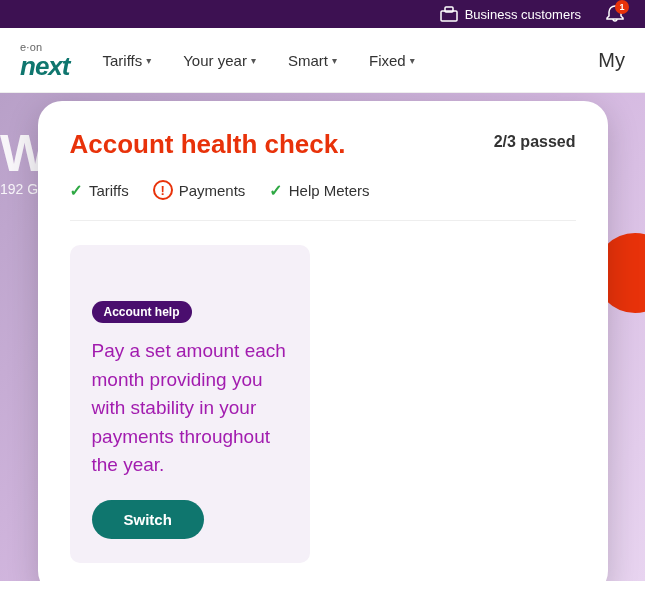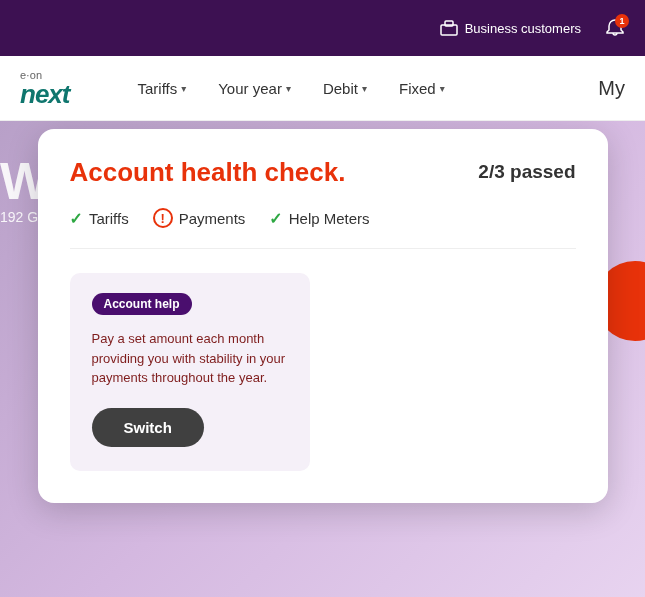--- a/index.html
+++ b/index.html
@@ -7,21 +7,21 @@
       font-family: -apple-system, BlinkMacSystemFont, 'Segoe UI', sans-serif;
       width: 645px;
       height: 597px;
       overflow: hidden;
       position: relative;
     }
 
     
     .top-bar {
       background-color: #3d1152;
-      height: 56px;
+      height: 28px;
       display: flex;
       align-items: center;
       justify-content: flex-end;
       padding: 0 20px;
       gap: 24px;
     }
     .top-bar-item {
       display: flex;
       align-items: center;
       gap: 6px;
@@ -64,21 +64,21 @@
     .nav-bar {
       background: white;
       height: 65px;
       display: flex;
       align-items: center;
       padding: 0 20px;
       border-bottom: 1px solid #eee;
       gap: 0;
     }
     .logo {
-      margin-right: 54px;
+      margin-right: 19px;
     }
     .logo-text {
       line-height: 1;
     }
     .logo-eon {
       font-size: 11px;
       color: #666;
       font-weight: 500;
     }
     .logo-next {
@@ -161,42 +161,42 @@
       top: 0; left: 0; right: 0; bottom: 0;
       display: flex;
       align-items: flex-start;
       justify-content: center;
       padding-top: 8px;
     }
 
     
     .modal {
       background: white;
-      border-radius: 16px;
+      border-radius: 24px;
       padding: 28px 32px 32px;
       width: 570px;
       box-shadow: 0 8px 32px rgba(0,0,0,0.18);
       position: relative;
     }
 
     .modal-header {
       display: flex;
       align-items: flex-start;
       justify-content: space-between;
       margin-bottom: 20px;
     }
 
     .modal-title {
       font-size: 26px;
       font-weight: 800;
       color: #e8320a;
     }
 
     .passed-badge {
-      font-size: 19px;
+      font-size: 16px;
       font-weight: 700;
       color: #333;
       white-space: nowrap;
       padding-top: 4px;
     }
 
     
     .check-row {
       display: flex;
       align-items: center;
@@ -240,36 +240,37 @@
     }
     .card-tag {
       background: #4a0e6e;
       color: white;
       font-size: 12px;
       font-weight: 600;
       padding: 4px 12px;
       border-radius: 20px;
       display: inline-block;
       margin-bottom: 14px;
+      margin-top: 36px;
     }
     .card-title {
       font-size: 17px;
       font-weight: 800;
       color: #111;
       margin-bottom: 12px;
       line-height: 1.3;
     }
     .card-desc {
-      font-size: 13px;
-      color: #7f1d1d;
+      font-size: 19px;
+      color: #a21caf;
       line-height: 1.5;
       margin-bottom: 20px;
     }
     .switch-btn {
-      background: #404040;
+      background: #0f766e;
       color: white;
       border: none;
       border-radius: 25px;
       padding: 11px 32px;
       font-size: 15px;
       font-weight: 700;
       cursor: pointer;
     }
   </style>
 </head>
@@ -306,21 +307,21 @@
   <div class="nav-items">
     <div class="nav-item">
       <span>Tariffs</span>
       <span class="chevron">▾</span>
     </div>
     <div class="nav-item">
       <span>Your year</span>
       <span class="chevron">▾</span>
     </div>
     <div class="nav-item">
-      <span>Debit</span>
+      <span>Smart</span>
       <span class="chevron">▾</span>
     </div>
     <div class="nav-item">
       <span>Fixed</span>
       <span class="chevron">▾</span>
     </div>
   </div>
   <div class="nav-my">My</div>
 </div>
 

